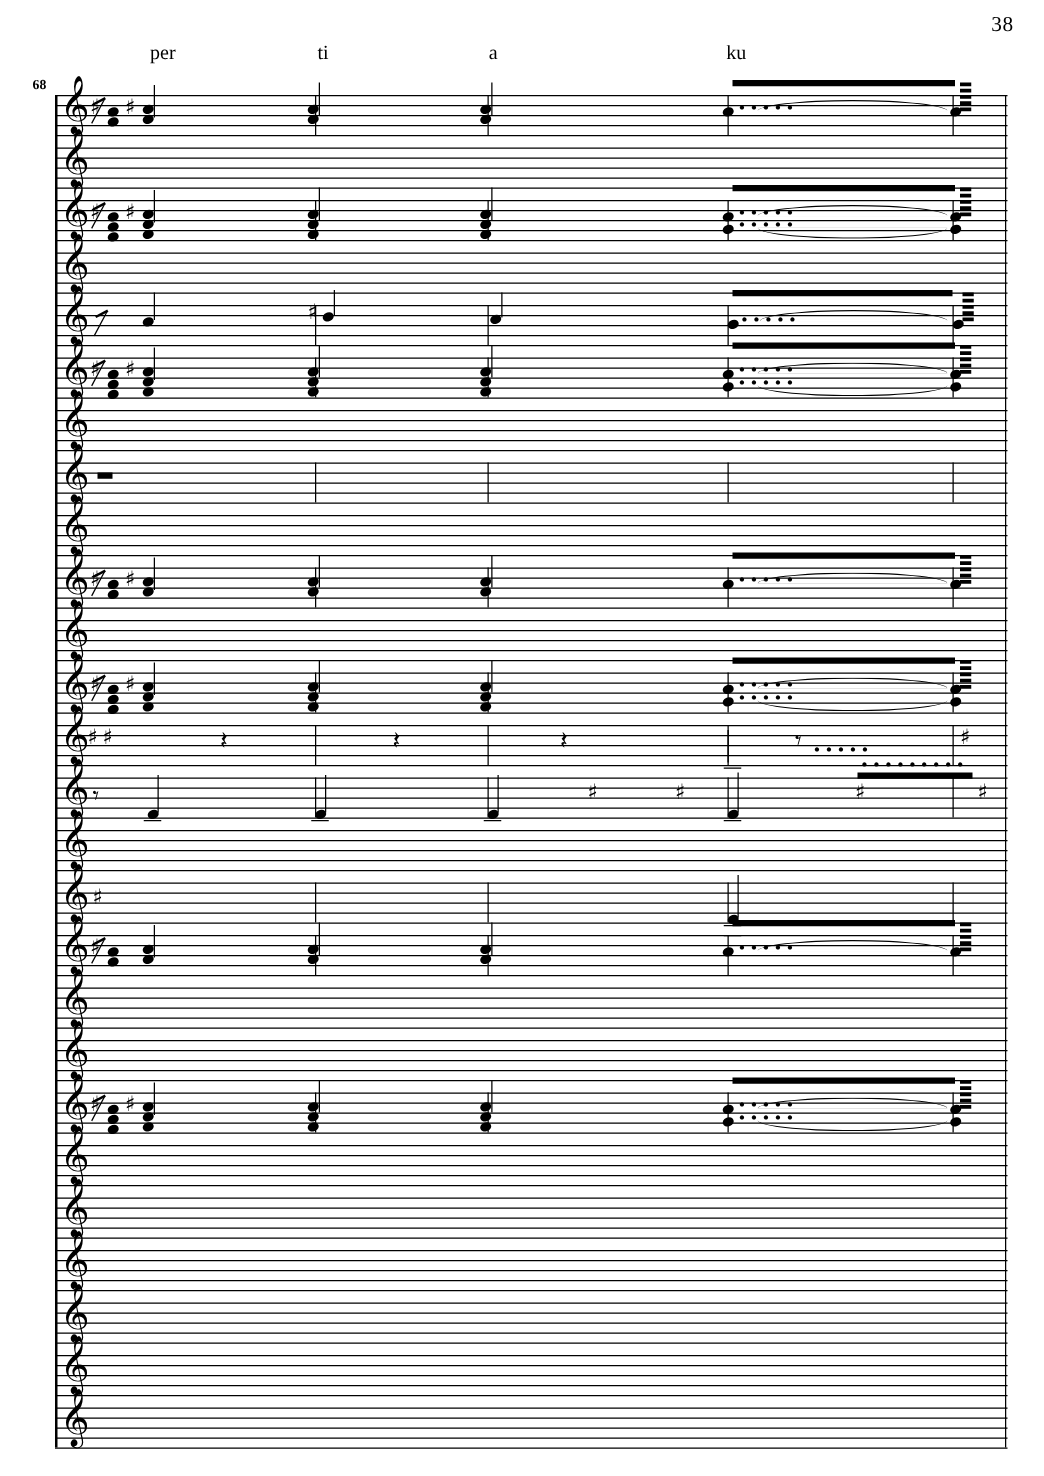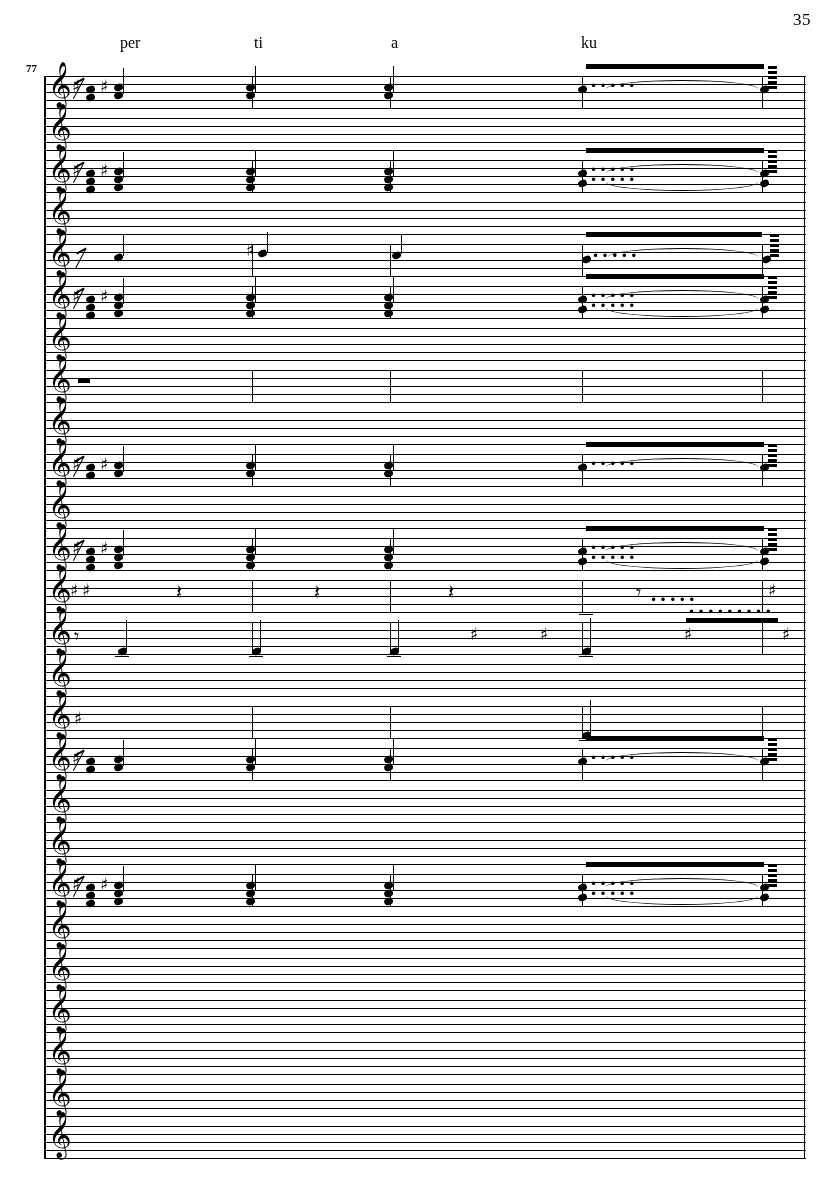--- a/index.html
+++ b/index.html
@@ -55,28 +55,28 @@
   .wholerest{position:absolute;height:5px;width:12px;background:#000;}
   
   .gslash{position:absolute;width:1.2px;height:22px;background:#000;transform:rotate(28deg);}
   .gbeam{position:absolute;height:2.4px;width:11px;background:#000;transform:rotate(-28deg);}
 </style>
 </head>
 <body>
 
 <div id="page">
 
-  <div class="page-num">35</div>
+  <div class="page-num">38</div>
 
   <div class="lyric" style="left:120px;top:34px;">per</div>
   <div class="lyric" style="left:254px;top:34px;">ti</div>
   <div class="lyric" style="left:391px;top:34px;">a</div>
   <div class="lyric" style="left:581px;top:34px;">ku</div>
 
-  <div class="measure-num" style="left:26px;top:62px;">77</div>
+  <div class="measure-num" style="left:26px;top:62px;">68</div>
 
   <div id="staves">
       <div class="staff" style="top: 76px;">
         <div class="ln"></div>
         <div class="ln"></div>
         <div class="ln"></div>
         <div class="ln"></div>
         <div class="ln"></div>
       </div>
       <div class="staff" style="top: 118px;">

